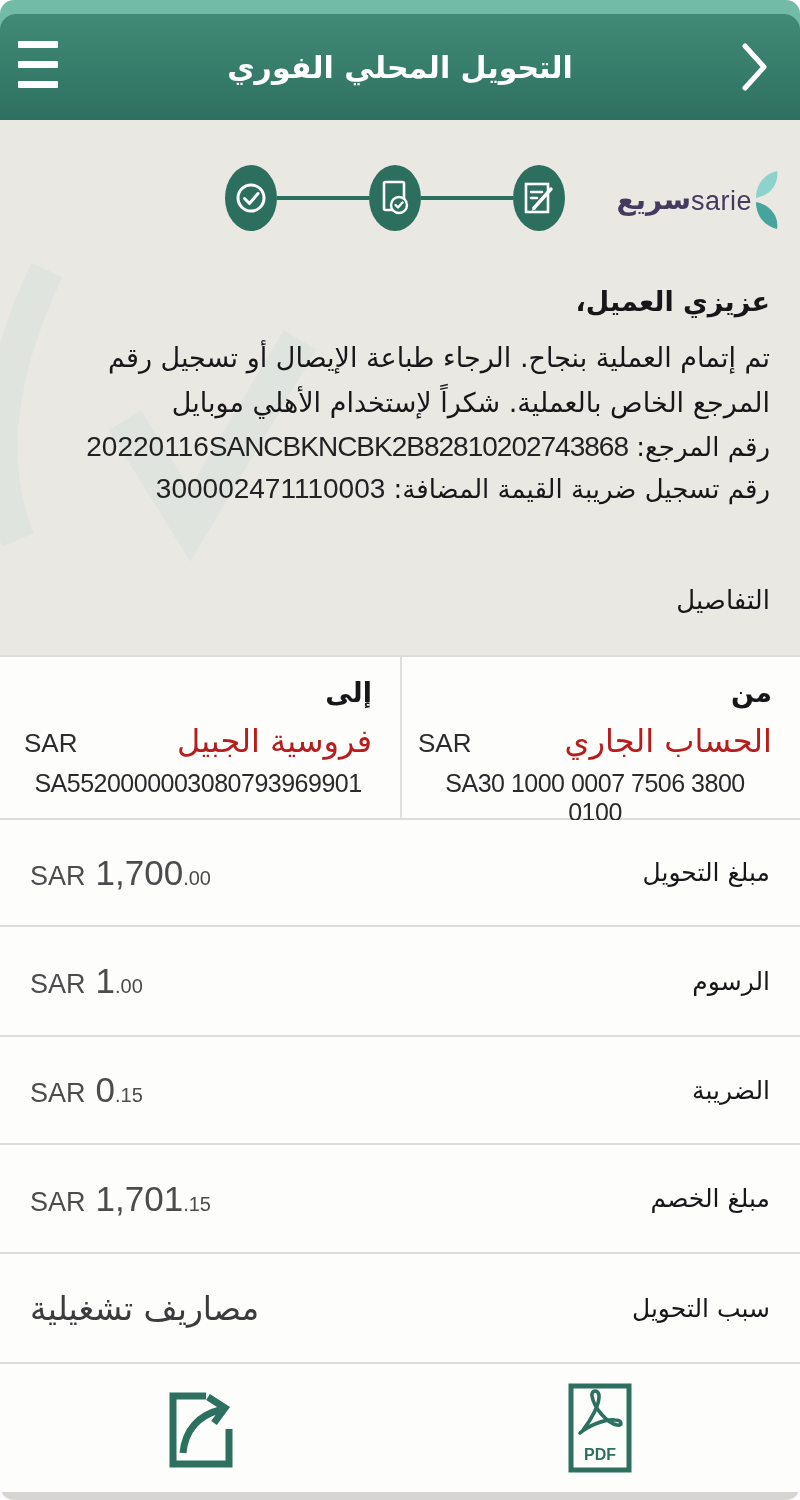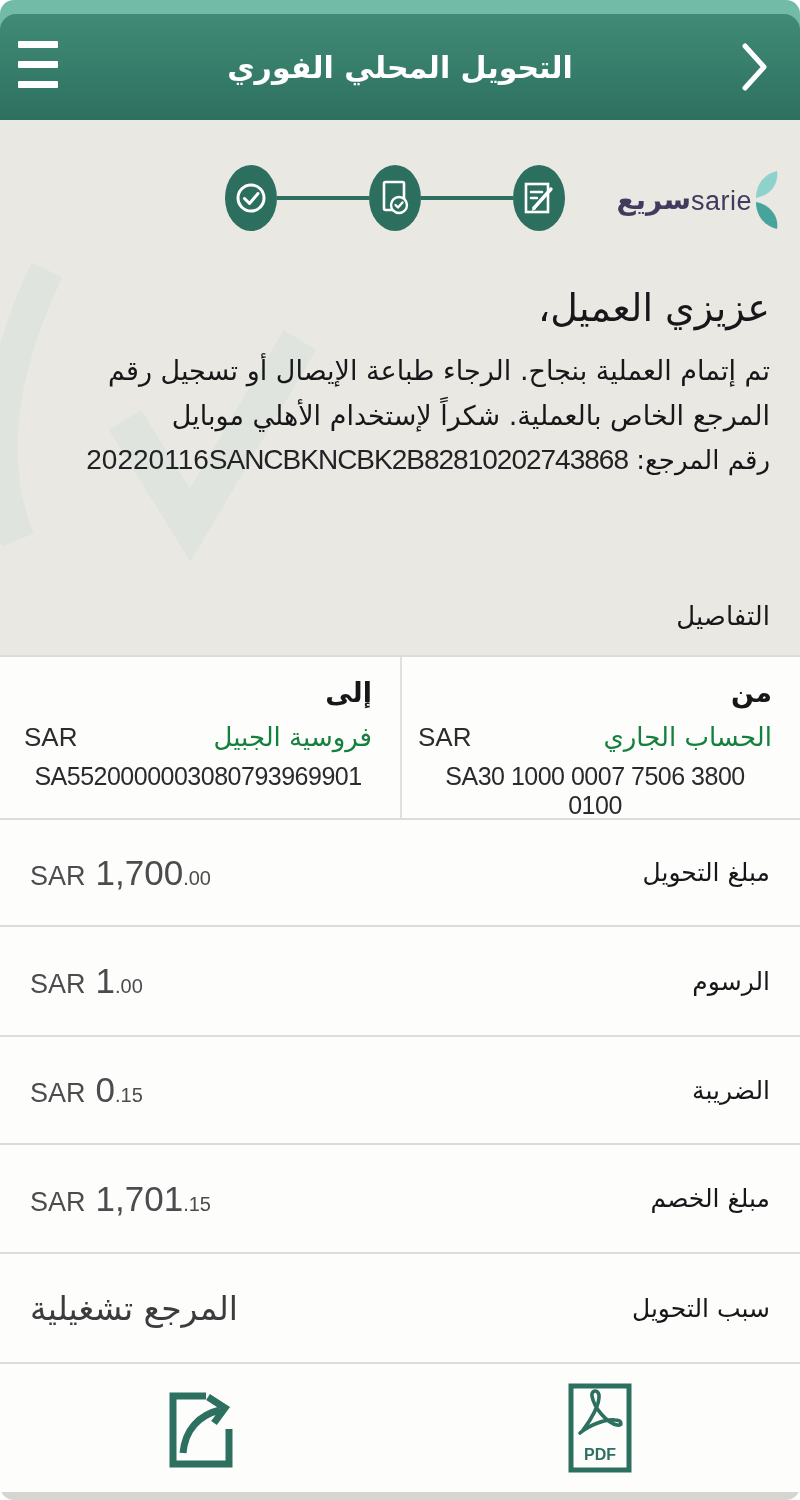--- a/index.html
+++ b/index.html
@@ -37,37 +37,37 @@
     display:flex; align-items:center; justify-content:center; flex:0 0 auto;
   }
   .step-line { width:92px; height:4px; background:#2c6f5f; }
 
   .sarie-logo { position:absolute; top:50px; right:20px; display:flex; align-items:center; direction:ltr; }
   .sarie-text { display:flex; flex-direction:row; align-items:flex-end; margin-right:2px; }
   .sarie-ar { font-size:28px; font-weight:bold; color:#443a5e; line-height:30px; }
   .sarie-en { font-size:27px; color:#443a5e; line-height:28px; letter-spacing:0.5px; font-family:"Liberation Sans", sans-serif; }
 
   .message { position:absolute; top:166px; right:30px; left:26px; direction:rtl; text-align:right; color:#17171a; }
-  .greeting { font-size:38px; font-weight:normal; margin-bottom:18px; }
+  .greeting { font-size:27px; font-weight:bold; margin-bottom:18px; }
   .msg-body { font-size:27px; line-height:45px; }
   .ref-line, .vat-line { font-size:26px; line-height:40px; margin-top:2px; }
   .ref-num, .vat-num { font-family:"Liberation Sans", sans-serif; font-size:28px; letter-spacing:-1px; direction:ltr; unicode-bidi:embed; color:#222225; }
-  .details-heading { position:absolute; bottom:24px; right:30px; font-size:26px; color:#17171a; direction:rtl; }
+  .details-heading { position:absolute; bottom:40px; right:30px; font-size:26px; color:#17171a; direction:rtl; }
 
   
   .accounts-table {
     position:absolute; top:655px; left:0; right:0; height:165px;
     background:#fdfdfc; display:flex; direction:rtl;
     border-top:2px solid #dddcd9; border-bottom:2px solid #dddcd9;
   }
   .acct-cell { width:50%; padding:20px 28px 0 24px; text-align:right; direction:rtl; }
   .acct-cell.from { border-left:2px solid #e1e0dd;padding-left:16px; }
   .acct-header { font-size:27px; font-weight:bold; color:#17171a; }
   .acct-name-row { display:flex; justify-content:space-between; align-items:baseline; margin-top:14px; }
-  .acct-name { font-size:26px; color:#15803d; }
+  .acct-name { font-size:32px; color:#b91c1c; }
   .acct-cur { font-size:26px; color:#2c2c2e; font-family:"Liberation Sans", sans-serif; direction:ltr; }
   .acct-iban { margin-top:9px; font-size:25px; color:#2a2a2d; font-family:"Liberation Sans", sans-serif; letter-spacing:-0.5px; direction:ltr; text-align:center; }
 
   
   .amount-rows { position:absolute; top:820px; left:0; right:0; }
   .amount-row {
     display:flex; direction:rtl; justify-content:space-between; align-items:center;
     padding:0 30px; background:#fdfdfc;
   }
   .amount-row + .amount-row { border-top:2px solid #dddcd9; }
@@ -157,20 +157,24 @@
       </svg>
     </div>
 
     <div class="message">
       <div class="greeting">عزيزي العميل،</div>
       <div class="msg-body">تم إتمام العملية بنجاح. الرجاء طباعة الإيصال أو تسجيل رقم المرجع الخاص بالعملية. شكراً لإستخدام الأهلي موبايل</div>
       <div class="ref-line">
         <span>رقم المرجع:</span>
         <span class="ref-num">20220116SANCBKNCBK2B82810202743868</span>
       </div>
+      <div class="vat-line">
+        <span>رقم تسجيل ضريبة القيمة المضافة:</span>
+        <span class="vat-num">300002471110003</span>
+      </div>
     </div>
 
     <div class="details-heading">التفاصيل</div>
   </div>
 
   <div class="accounts-table">
     <div class="acct-cell from">
       <div class="acct-header">من</div>
       <div class="acct-name-row">
         <span class="acct-name">الحساب الجاري</span>
@@ -216,21 +220,21 @@
     <div class="amount-row">
       <span class="row-label">مبلغ الخصم</span>
       <span class="row-amount">
         <span class="cur">SAR</span>
         <span class="whole">1,701</span>
         <span class="dec">.15</span>
       </span>
     </div>
     <div class="amount-row">
       <span class="row-label">سبب التحويل</span>
-      <span class="row-text-value">المرجع تشغيلية</span>
+      <span class="row-text-value">مصاريف تشغيلية</span>
     </div>
   </div>
 
   <div class="action-bar">
     <div class="action-half">
       <div class="icon-btn">
         <svg width="76" height="82" viewBox="0 0 76 82">
           <path d="M 44 9 L 11 9 L 11 77 L 67 77 L 67 42" fill="none" stroke="#2d7060" stroke-width="7"></path>
           <path d="M 21 66 C 23 43 37 28 58 23" fill="none" stroke="#2d7060" stroke-width="7"></path>
           <path d="M 46 10 L 63 21 L 52 36" fill="none" stroke="#2d7060" stroke-width="7" stroke-linejoin="miter"></path>

